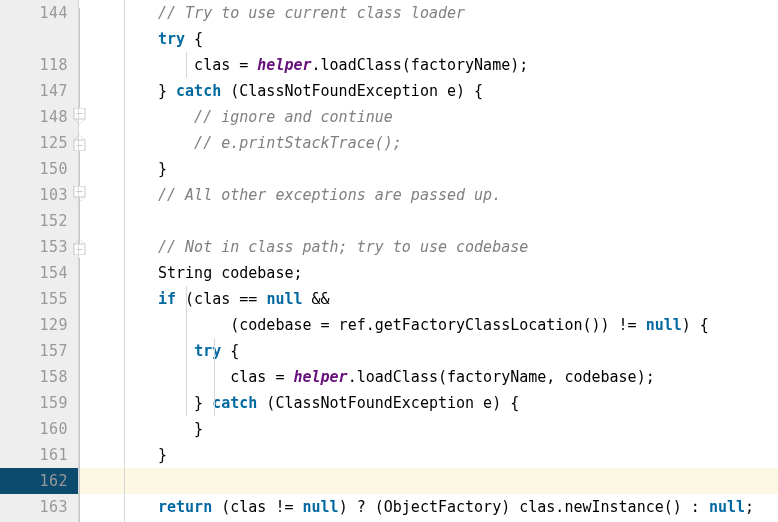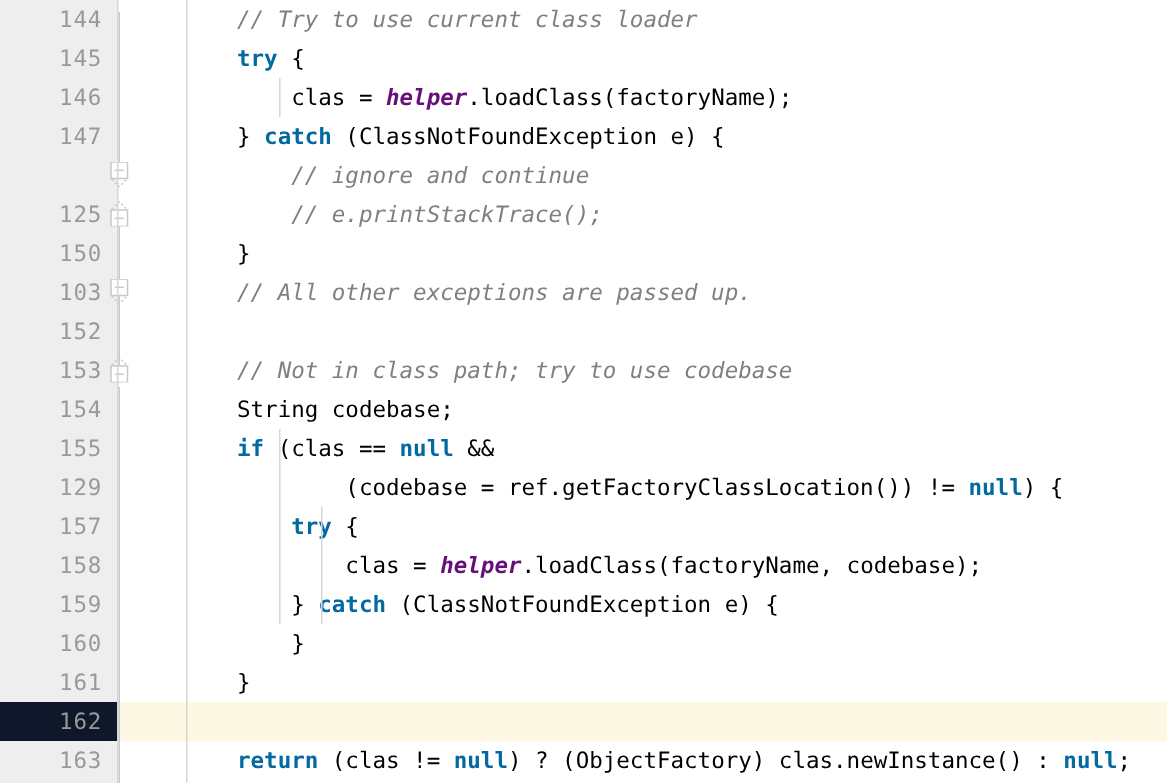--- a/index.html
+++ b/index.html
@@ -34,21 +34,21 @@
     background: #d6d6d6;
   }
   .sep-gutter { left: 78px; }
   .sep-code   { left: 124px; }
 
   
   .row {
     position: absolute;
     left: 0; width: 778px; height: 26px;
   }
-  .row.current .num-cell { background: #0f172a; }
+  .row.current .num-cell { background: #0c4a6e; }
   .row.current .row-bg   { background: #fdf8e3; }
   .row-bg {
     position: absolute; left: 78px; top: 0;
     width: 700px; height: 26px;
   }
   .num-cell {
     position: absolute; left: 0; top: 0;
     width: 78px; height: 26px;
     color: #999999;
     font-family: "DejaVu Sans Mono", monospace;
@@ -106,35 +106,35 @@
   <div class="fold-band"></div>
 
   <div id="rows">
       <div class="row" style="top: 0px;">
         <div class="row-bg"></div>
         <div class="num-cell">144</div>
         <div class="code-cell"><span class="cmt">// Try to use current class loader</span></div>
       </div>
       <div class="row" style="top: 26px;">
         <div class="row-bg"></div>
-        <div class="num-cell">145</div>
         <div class="code-cell"><span class="kw">try</span><span class="pln"> {</span></div>
       </div>
       <div class="row" style="top: 52px;">
         <div class="row-bg"></div>
-        <div class="num-cell">146</div>
+        <div class="num-cell">118</div>
         <div class="code-cell"><span class="pln">    clas = </span><span class="fld">helper</span><span class="pln">.loadClass(factoryName);</span></div>
       </div>
       <div class="row" style="top: 78px;">
         <div class="row-bg"></div>
         <div class="num-cell">147</div>
         <div class="code-cell"><span class="pln">} </span><span class="kw">catch</span><span class="pln"> (ClassNotFoundException e) {</span></div>
       </div>
       <div class="row" style="top: 104px;">
         <div class="row-bg"></div>
+        <div class="num-cell">148</div>
         <div class="code-cell"><span class="cmt">    // ignore and continue</span></div>
       </div>
       <div class="row" style="top: 130px;">
         <div class="row-bg"></div>
         <div class="num-cell">125</div>
         <div class="code-cell"><span class="cmt">    // e.printStackTrace();</span></div>
       </div>
       <div class="row" style="top: 156px;">
         <div class="row-bg"></div>
         <div class="num-cell">150</div>

